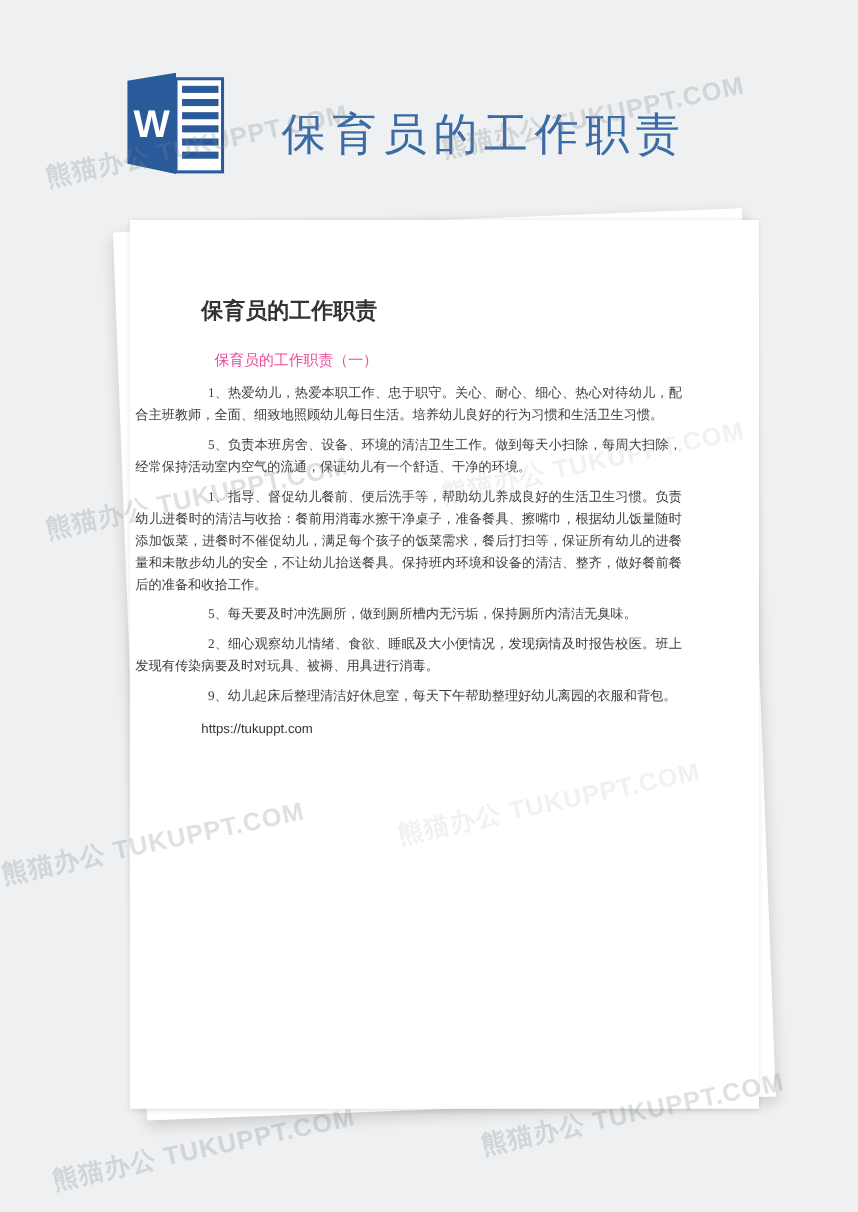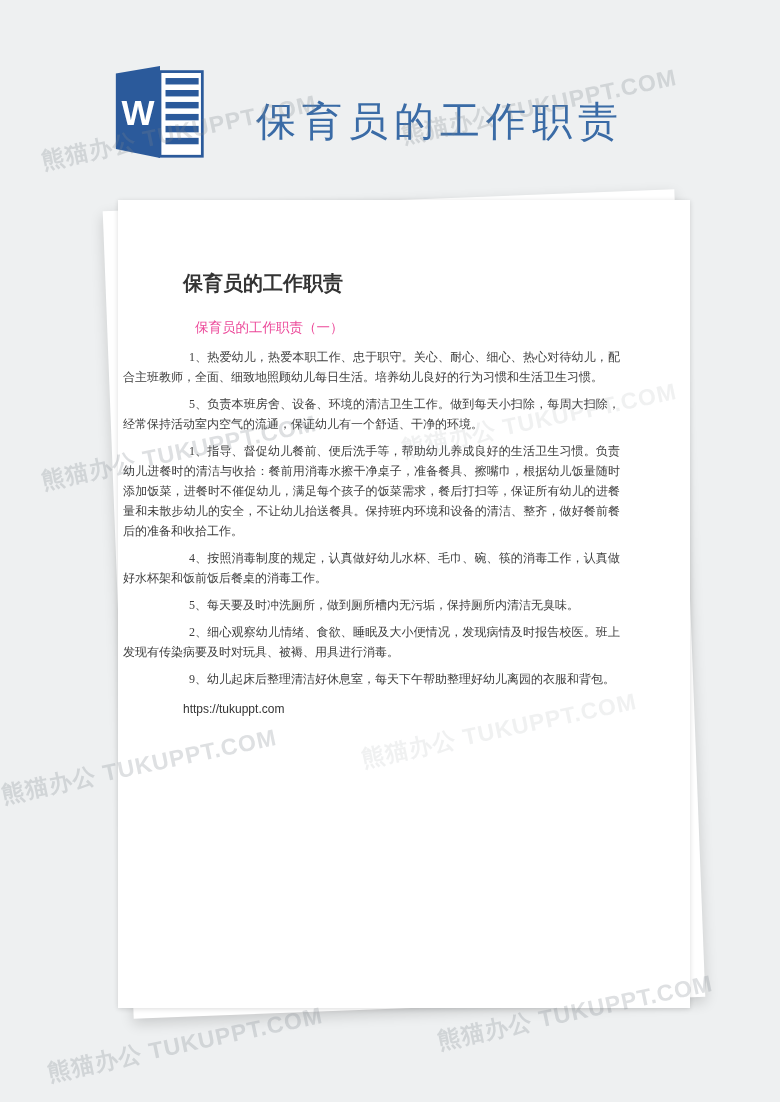--- a/index.html
+++ b/index.html
@@ -113,21 +113,20 @@
 
   <div class="page-main">
     <div class="doc-body">
       <h1 class="doc-title">保育员的工作职责</h1>
       <div class="doc-subtitle">保育员的工作职责（一）</div>
       <div class="doc-paragraphs">
 
       <p>1、热爱幼儿，热爱本职工作、忠于职守。关心、耐心、细心、热心对待幼儿，配合主班教师，全面、细致地照顾幼儿每日生活。培养幼儿良好的行为习惯和生活卫生习惯。</p>
           <p>5、负责本班房舍、设备、环境的清洁卫生工作。做到每天小扫除，每周大扫除，经常保持活动室内空气的流通，保证幼儿有一个舒适、干净的环境。</p>
           <p>1、指导、督促幼儿餐前、便后洗手等，帮助幼儿养成良好的生活卫生习惯。负责幼儿进餐时的清洁与收拾：餐前用消毒水擦干净桌子，准备餐具、擦嘴巾，根据幼儿饭量随时添加饭菜，进餐时不催促幼儿，满足每个孩子的饭菜需求，餐后打扫等，保证所有幼儿的进餐量和未散步幼儿的安全，不让幼儿抬送餐具。保持班内环境和设备的清洁、整齐，做好餐前餐后的准备和收拾工作。</p>
-          <p>4、按照消毒制度的规定，认真做好幼儿水杯、毛巾、碗、筷的消毒工作，认真做好水杯架和饭前饭后餐桌的消毒工作。</p>
           <p>5、每天要及时冲洗厕所，做到厕所槽内无污垢，保持厕所内清洁无臭味。</p>
           <p>2、细心观察幼儿情绪、食欲、睡眠及大小便情况，发现病情及时报告校医。班上发现有传染病要及时对玩具、被褥、用具进行消毒。</p>
           <p>9、幼儿起床后整理清洁好休息室，每天下午帮助整理好幼儿离园的衣服和背包。</p>
         </div>
       <a class="doc-footer-link" href="#">https://tukuppt.com</a>
     </div>
   </div>
 
   <div class="wm wm1">熊猫办公 TUKUPPT.COM</div>
   <div class="wm wm2">熊猫办公 TUKUPPT.COM</div>

